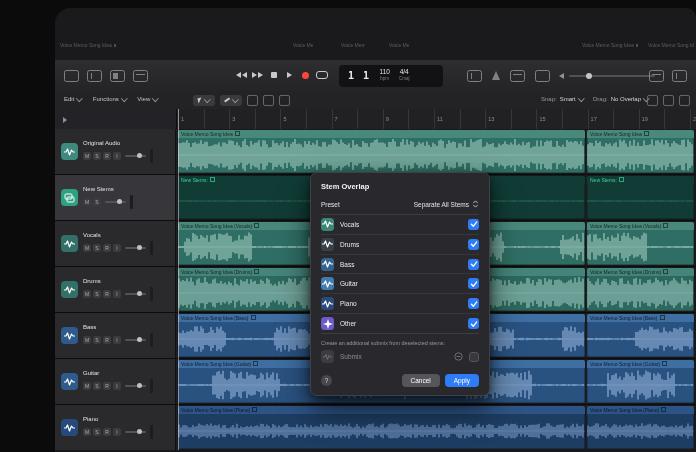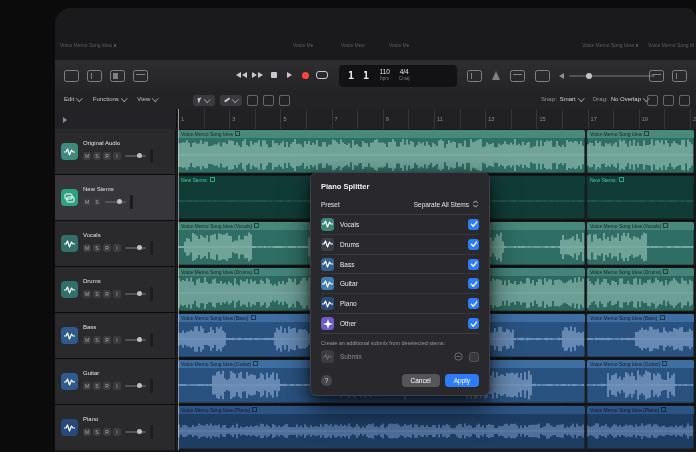--- a/index.html
+++ b/index.html
@@ -21,21 +21,21 @@
   .tb-ic.v2::after{content:"";position:absolute;left:3px;top:2px;bottom:2px;border-left:1px solid #8f8f94}
   .tb-ic.v3::after{content:"";position:absolute;left:2px;right:2px;top:3px;border-top:1px solid #8f8f94}
   .tb-ic.v4::after{content:"";position:absolute;left:2px;right:6px;top:2px;bottom:2px;background:#8f8f94}
   .g-transport{position:absolute;left:180px;top:8px;display:flex;gap:3px}
   .tp{width:13px;height:14px;display:flex;align-items:center;justify-content:center;gap:1px}
   .tri{width:0;height:0;border-top:3.5px solid transparent;border-bottom:3.5px solid transparent;border-left:5px solid #c9c9cd}
   .tri.l{transform:rotate(180deg)}
   .sqr{width:6px;height:6px;background:#c9c9cd;border-radius:1px}
   .rec{width:7px;height:7px;background:#ff453a;border-radius:50%}
   .cyc{width:10px;height:6px;border:1.2px solid #c9c9cd;border-radius:3px}
-  .lcd{position:absolute;left:284px;top:4.5px;width:118px;height:22px;background:#121214;border-radius:4px;
+  .lcd{position:absolute;left:284px;top:4.5px;width:104px;height:22px;background:#121214;border-radius:4px;
        display:flex;align-items:center;gap:9px;padding:0 9px;box-sizing:border-box}
   .lcd-pos{font-family:"DejaVu Sans Mono",monospace;font-size:10px;font-weight:bold;color:#ececef;letter-spacing:1.5px}
   .lcd-col{display:flex;flex-direction:column;align-items:center;gap:1.5px;line-height:1}
   .lcd-val{font-size:6.5px;color:#e6e6e9}
   .lcd-sub{font-size:4.5px;color:#7e7e85}
   .g-mid{position:absolute;left:412px;top:10px;display:flex;gap:10px;align-items:center}
   .metro{width:0;height:0;border-left:4.5px solid transparent;border-right:4.5px solid transparent;border-bottom:9px solid #8f8f94;opacity:.85;margin-top:-1px}
   .spk{width:0;height:0;border-top:3px solid transparent;border-bottom:3px solid transparent;border-right:5px solid #8f8f94}
   .mslider{position:absolute;left:514px;top:15px;width:86px;height:2px;background:#505055;border-radius:1px}
   .mslider i{position:absolute;top:-2.5px;left:20%;width:6px;height:6px;border-radius:50%;background:#c6c6ca}
@@ -544,21 +544,21 @@
                 <path d="M0 17H107" stroke="#85a9d6" stroke-opacity=".5" stroke-width=".6"></path>
                 <path d="M1 11.6V22.4M3 12.7V21.3M5 12.3V21.7M7 11.2V22.8M9 9.3V24.7M11 9.4V24.6M13 12.9V21.1M15 11.8V22.2M17 11.8V22.2M19 10.0V24.0M21 12.5V21.5M23 14.0V20.0M25 12.2V21.8M27 10.3V23.7M29 10.7V23.3M31 12.8V21.2M33 11.1V22.9M35 12.9V21.1M37 12.1V21.9M39 10.5V23.5M41 11.8V22.2M43 10.7V23.3M45 11.2V22.8M47 13.3V20.7M49 10.6V23.4M51 12.6V21.4M53 12.1V21.9M55 9.3V24.7M57 11.9V22.1M59 11.2V22.8M61 10.4V23.6M63 9.8V24.2M65 12.6V21.4M67 10.6V23.4M69 10.1V23.9M71 11.6V22.4M73 13.1V20.9M75 11.9V22.1M77 11.6V22.4M79 13.0V21.0M81 13.3V20.7M83 12.6V21.4M85 12.2V21.8M87 13.4V20.6M89 11.3V22.7M91 13.0V21.0M93 12.0V22.0M95 11.2V22.8M97 14.0V20.0M99 12.6V21.4M101 9.6V24.4M103 12.0V22.0M105 11.7V22.3" stroke="#85a9d6" stroke-width="1.05" stroke-opacity=".92" fill="none"></path>
               </svg></div>
           </div>
         </div>
       </div>
     </div>
   <div class="playhead"></div>
 
   <div class="dialog">
-    <div class="dlg-title">Piano Splitter</div>
+    <div class="dlg-title">Stem Overlap</div>
     <div class="preset-row">
       <span class="preset-label">Preset</span>
       <span class="preset-select">
         <span>Separate All Stems</span>
         <span class="mini-ic">
           <svg width="7" height="10" viewBox="0 0 9 12">
               <path d="M2 4.5 4.5 2 7 4.5M2 7.5 4.5 10 7 7.5" stroke="#c8c8cc" stroke-width="1.2" fill="none" stroke-linecap="round" stroke-linejoin="round"></path>
             </svg>
         </span>
       </span>

